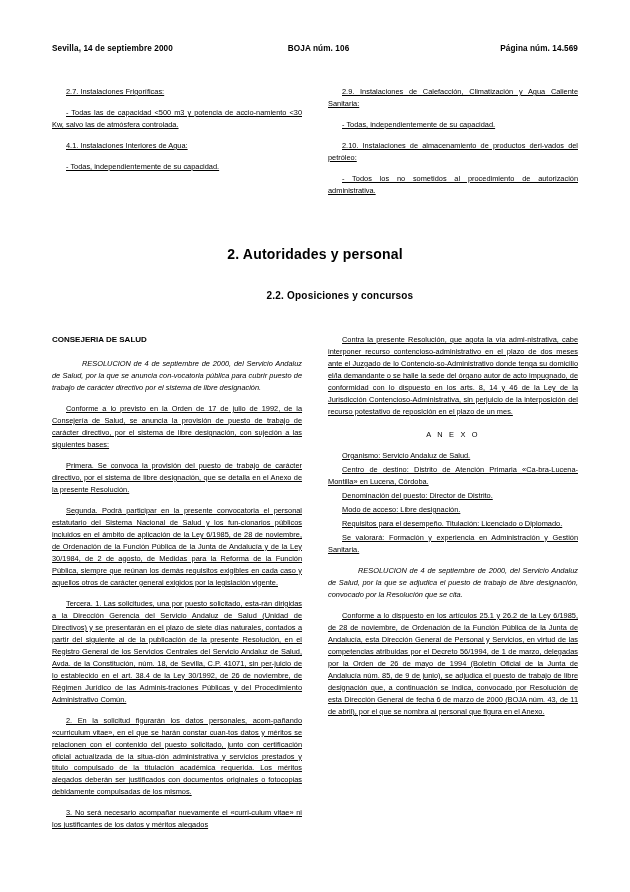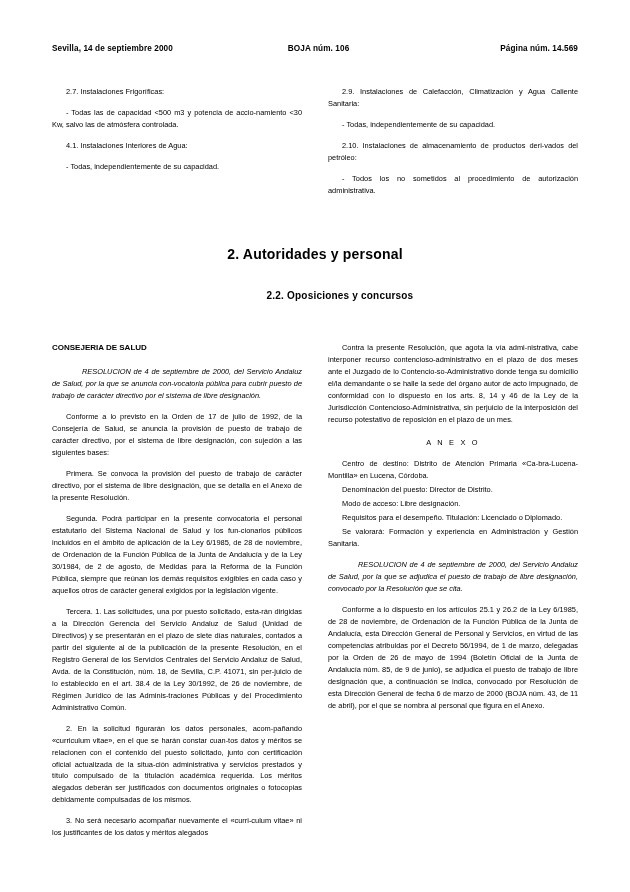--- a/index.html
+++ b/index.html
@@ -51,21 +51,21 @@
   .topcols .col {
     width: 250px;
     font-size: 7.4px;
     line-height: 1.62;
     text-align: justify;
   }
   .p {
     margin: 0 0 9px 0;
     text-align: justify;
   }
-  .p.ind { text-indent: 14px; }
+  .p.ind { text-indent: 14px; text-decoration: underline; }
   .p.last { margin-bottom: 0; }
 
   
   .sec-title {
     position: absolute;
     top: 246px;
     left: 0;
     width: 630px;
     text-align: center;
     font-size: 14px;
@@ -80,21 +80,21 @@
     text-align: center;
     font-size: 10px;
     font-weight: bold;
     letter-spacing: 0.2px;
     padding-left: 25px;
   }
 
   
   .maincols {
     position: absolute;
-    top: 342px;
+    top: 334px;
     left: 52px;
     right: 52px;
     display: flex;
     gap: 26px;
   }
   .maincols .col {
     width: 250px;
     font-size: 7.4px;
     line-height: 1.62;
     text-align: justify;
@@ -152,20 +152,21 @@
       <p class="p ind">Conforme a lo previsto en la Orden de 17 de julio de 1992, de la Consejería de Salud, se anuncia la provisión de puesto de trabajo de carácter directivo, por el sistema de libre designación, con sujeción a las siguientes bases:</p>
       <p class="p ind">Primera. Se convoca la provisión del puesto de trabajo de carácter directivo, por el sistema de libre designación, que se detalla en el Anexo de la presente Resolución.</p>
       <p class="p ind">Segunda. Podrá participar en la presente convocatoria el personal estatutario del Sistema Nacional de Salud y los fun-cionarios públicos incluidos en el ámbito de aplicación de la Ley 6/1985, de 28 de noviembre, de Ordenación de la Función Pública de la Junta de Andalucía y de la Ley 30/1984, de 2 de agosto, de Medidas para la Reforma de la Función Pública, siempre que reúnan los demás requisitos exigibles en cada caso y aquellos otros de carácter general exigidos por la legislación vigente.</p>
       <p class="p ind">Tercera. 1. Las solicitudes, una por puesto solicitado, esta-rán dirigidas a la Dirección Gerencia del Servicio Andaluz de Salud (Unidad de Directivos) y se presentarán en el plazo de siete días naturales, contados a partir del siguiente al de la publicación de la presente Resolución, en el Registro General de los Servicios Centrales del Servicio Andaluz de Salud, Avda. de la Constitución, núm. 18, de Sevilla, C.P. 41071, sin per-juicio de lo establecido en el art. 38.4 de la Ley 30/1992, de 26 de noviembre, de Régimen Jurídico de las Adminis-traciones Públicas y del Procedimiento Administrativo Común.</p>
       <p class="p ind">2. En la solicitud figurarán los datos personales, acom-pañando «curriculum vitae», en el que se harán constar cuan-tos datos y méritos se relacionen con el contenido del puesto solicitado, junto con certificación oficial actualizada de la situa-ción administrativa y servicios prestados y título compulsado de la titulación académica requerida. Los méritos alegados deberán ser justificados con documentos originales o fotocopias debidamente compulsadas de los mismos.</p>
       <p class="p ind last">3. No será necesario acompañar nuevamente el «curri-culum vitae» ni los justificantes de los datos y méritos alegados</p>
     </div>
     <div class="col">
       <p class="p ind">Contra la presente Resolución, que agota la vía admi-nistrativa, cabe interponer recurso contencioso-administrativo en el plazo de dos meses ante el Juzgado de lo Contencio-so-Administrativo donde tenga su domicilio el/la demandante o se halle la sede del órgano autor de acto impugnado, de conformidad con lo dispuesto en los arts. 8, 14 y 46 de la Ley de la Jurisdicción Contencioso-Administrativa, sin perjuicio de la interposición del recurso potestativo de reposición en el plazo de un mes.</p>
       <p class="p anexo">A N E X O</p>
+      <p class="p ind tight">Organismo: Servicio Andaluz de Salud.</p>
       <p class="p ind tight">Centro de destino: Distrito de Atención Primaria «Ca-bra-Lucena-Montilla» en Lucena, Córdoba.</p>
       <p class="p ind tight">Denominación del puesto: Director de Distrito.</p>
       <p class="p ind tight">Modo de acceso: Libre designación.</p>
       <p class="p ind tight">Requisitos para el desempeño. Titulación: Licenciado o Diplomado.</p>
       <p class="p ind">Se valorará: Formación y experiencia en Administración y Gestión Sanitaria.</p>
       <p class="p italic-block">RESOLUCION de 4 de septiembre de 2000, del Servicio Andaluz de Salud, por la que se adjudica el puesto de trabajo de libre designación, convocado por la Resolución que se cita.</p>
       <p class="p ind last">Conforme a lo dispuesto en los artículos 25.1 y 26.2 de la Ley 6/1985, de 28 de noviembre, de Ordenación de la Función Pública de la Junta de Andalucía, esta Dirección General de Personal y Servicios, en virtud de las competencias atribuidas por el Decreto 56/1994, de 1 de marzo, delegadas por la Orden de 26 de mayo de 1994 (Boletín Oficial de la Junta de Andalucía núm. 85, de 9 de junio), se adjudica el puesto de trabajo de libre designación que, a continuación se indica, convocado por Resolución de esta Dirección General de fecha 6 de marzo de 2000 (BOJA núm. 43, de 11 de abril), por el que se nombra al personal que figura en el Anexo.</p>
     </div>
   </div>
 

